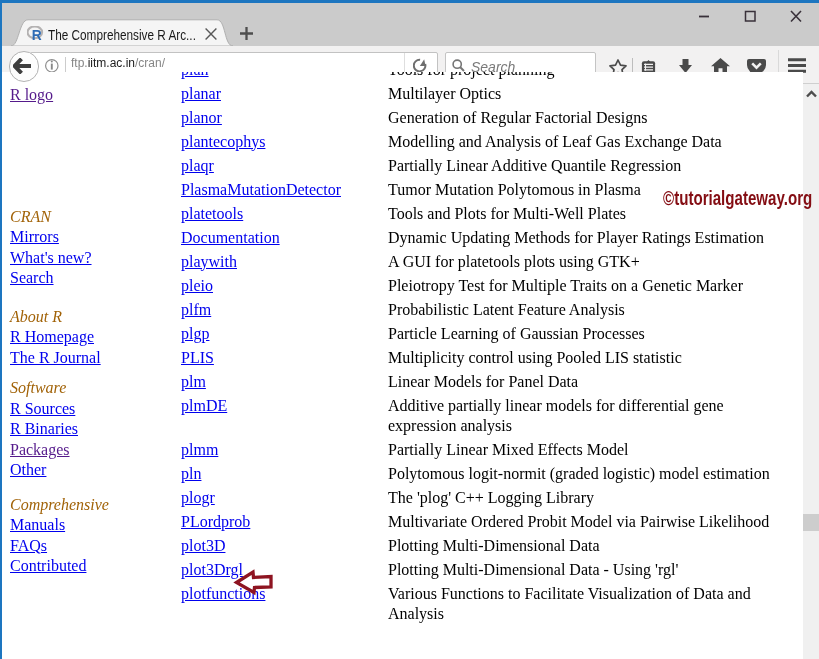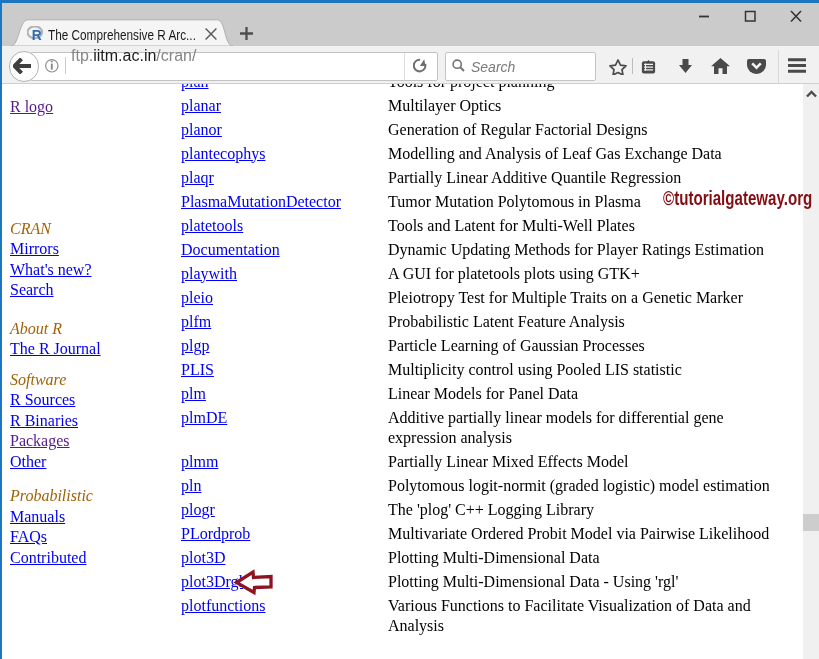--- a/index.html
+++ b/index.html
@@ -10,24 +10,24 @@
 #tabsvg{left:10px;top:19px;}
 #favicon{left:27px;top:26px;}
 #tabtitle{left:48px;top:26px;font-size:15px;color:#1a1a1a;white-space:nowrap;transform:scaleX(0.785);transform-origin:0 0;}
 #tabclose{left:204.5px;top:27.5px;}
 #newtab{left:239.5px;top:26.5px;}
 #toolbar{left:2px;top:46px;width:817px;height:38px;background:#f2f1f1;border-bottom:1px solid #cfcfcf;}
 #urlbar{left:30px;top:52px;width:408px;height:28.5px;background:#fff;border:1px solid #c2c2c2;border-radius:2px;}
 #backbtn{left:8.5px;top:51px;width:30.5px;height:30.5px;background:#fdfdfd;border:1px solid #b3b3b3;border-radius:50%;z-index:2;}
 #searchbox{left:445px;top:52px;width:151px;height:28.5px;background:#fff;border:1px solid #c4c4c4;border-radius:2px;}
 #searchtext{left:471px;top:59px;font-style:italic;font-size:14px;color:#7a7a7a;}
-#urltext{left:71px;top:47px;font-size:16px;color:#868686;white-space:nowrap;}
+#urltext{left:71px;top:56px;font-size:12px;color:#868686;white-space:nowrap;}
 #urltext b{color:#1c1c1c;font-weight:normal;}
 #urlsep{left:65px;top:57px;width:1px;height:17px;background:#ccc;}
-#content{left:2px;top:84px;width:801px;height:575px;background:#fff;overflow:hidden;}
+#content{left:2px;top:72px;width:801px;height:575px;background:#fff;overflow:hidden;}
 #scroll{left:803px;top:84px;width:16px;height:575px;background:#f0f0f0;}
 #thumb{left:0px;top:430px;width:16px;height:17px;background:#cdcdcd;}
 .ser{font-family:"Liberation Serif",serif;font-size:16px;line-height:20px;}
 #sidebar div{height:20.5px;}
 #sidebar{left:8px;top:0px;width:170px;}
 #sidebar .gap{height:auto;}
 #sidebar a{color:#0000EE;}
 #sidebar a.v{color:#551a8b;}
 #sidebar i{font-style:italic;color:#a16207;}
 #pkgtable{left:179px;top:-14.5px;}
@@ -126,29 +126,30 @@
 <div class="abs" id="content">
   <div class="abs ser" id="sidebar">
     <div style="margin-top:12.5px;"><a class="v" href="#">R logo</a></div>
     <div class="gap" style="height:101.7px;"></div>
     <div><i>CRAN</i></div>
     <div><a href="#">Mirrors</a></div>
     <div><a href="#">What's new?</a></div>
     <div><a href="#">Search</a></div>
     <div class="gap" style="height:18px;"></div>
     <div><i>About R</i></div>
+    <div><a href="#">R Homepage</a></div>
     <div><a href="#">The R Journal</a></div>
     <div class="gap" style="height:10px;"></div>
     <div><i>Software</i></div>
     <div><a href="#">R Sources</a></div>
     <div><a href="#">R Binaries</a></div>
     <div><a class="v" href="#">Packages</a></div>
     <div><a href="#">Other</a></div>
     <div class="gap" style="height:14px;"></div>
-    <div><i>Probabilistic</i></div>
+    <div><i>Comprehensive</i></div>
     <div><a href="#">Manuals</a></div>
     <div><a href="#">FAQs</a></div>
     <div><a href="#">Contributed</a></div>
   </div>
   <table class="abs ser" id="pkgtable" cellspacing="0">
     <tbody>
         <tr>
           <td class="p"><a href="#">plan</a></td>
           <td>Tools for project planning</td>
         </tr>
@@ -167,21 +168,21 @@
     <tr>
           <td class="p"><a href="#">plaqr</a></td>
           <td>Partially Linear Additive Quantile Regression</td>
         </tr>
     <tr>
           <td class="p"><a href="#">PlasmaMutationDetector</a></td>
           <td>Tumor Mutation Polytomous in Plasma</td>
         </tr>
     <tr>
           <td class="p"><a href="#">platetools</a></td>
-          <td>Tools and Latent for Multi-Well Plates</td>
+          <td>Tools and Plots for Multi-Well Plates</td>
         </tr>
     <tr>
           <td class="p"><a href="#">Documentation</a></td>
           <td>Dynamic Updating Methods for Player Ratings Estimation</td>
         </tr>
     <tr>
           <td class="p"><a href="#">playwith</a></td>
           <td>A GUI for platetools plots using GTK+</td>
         </tr>
     <tr>

